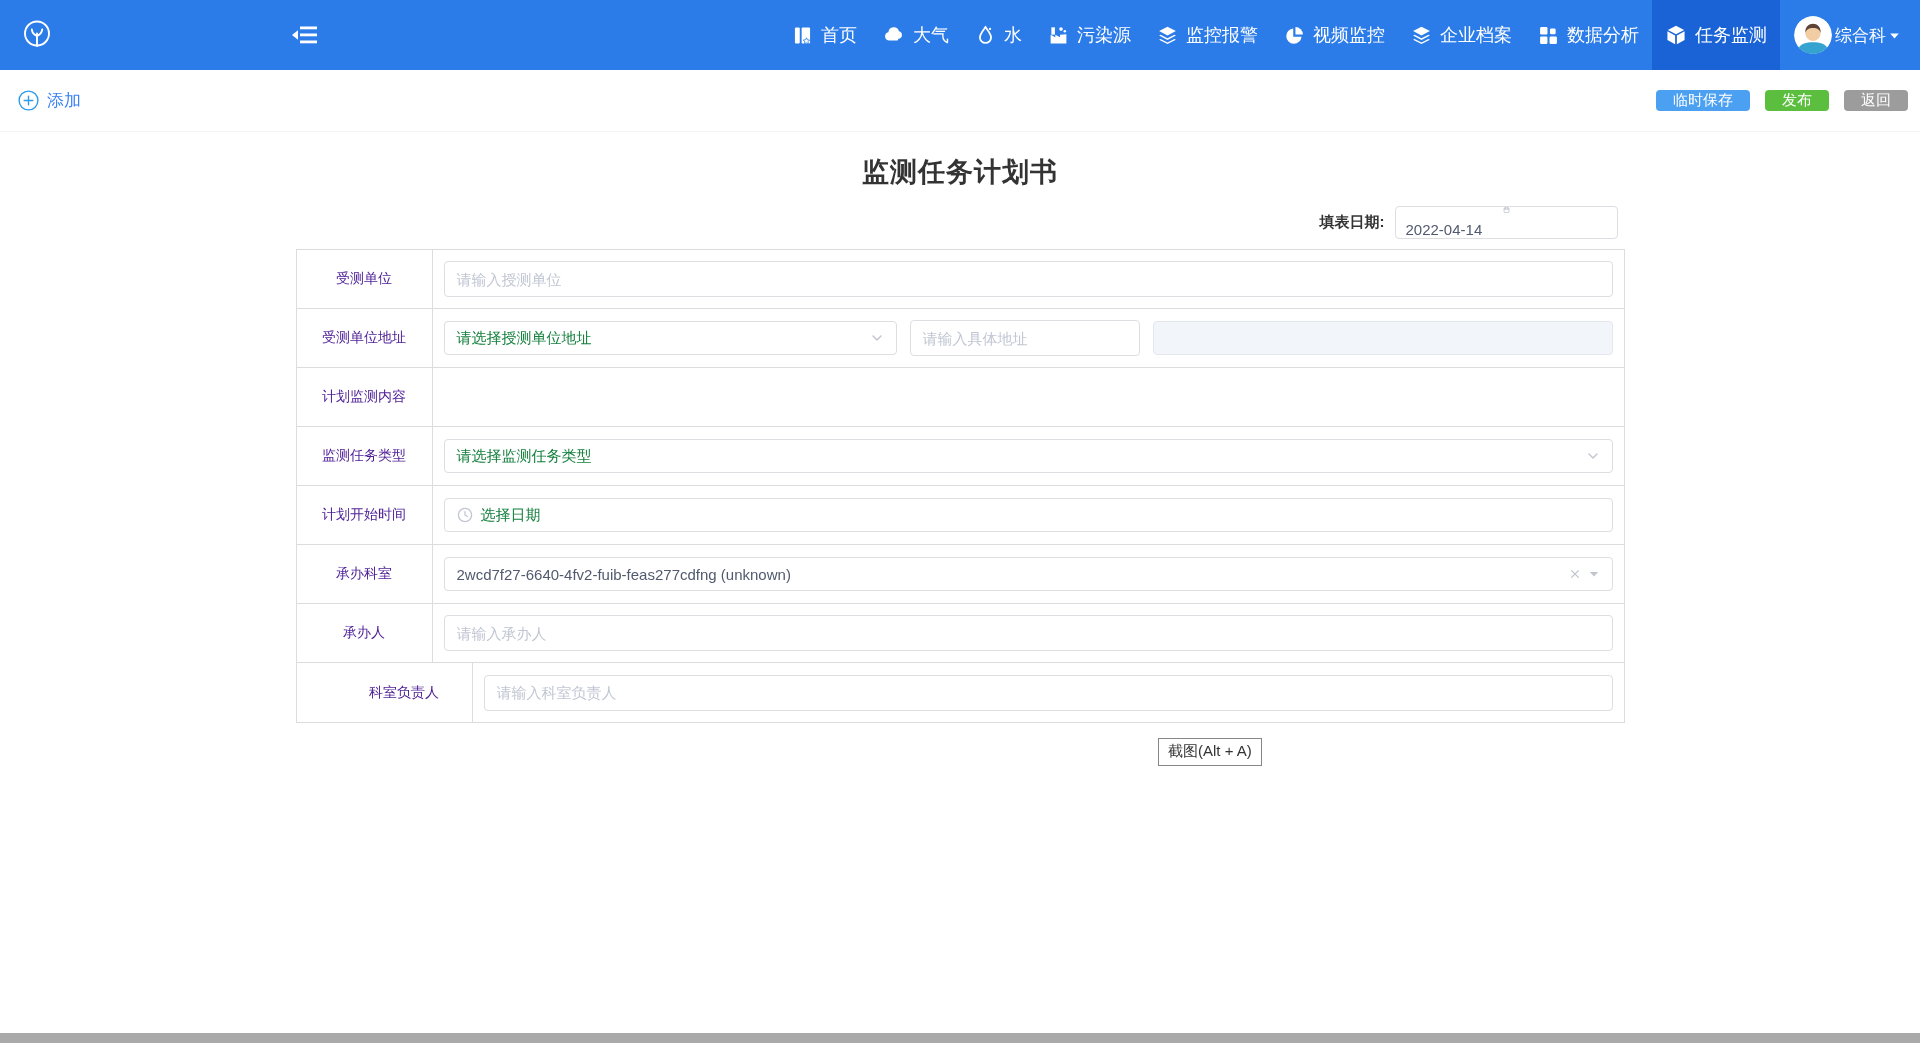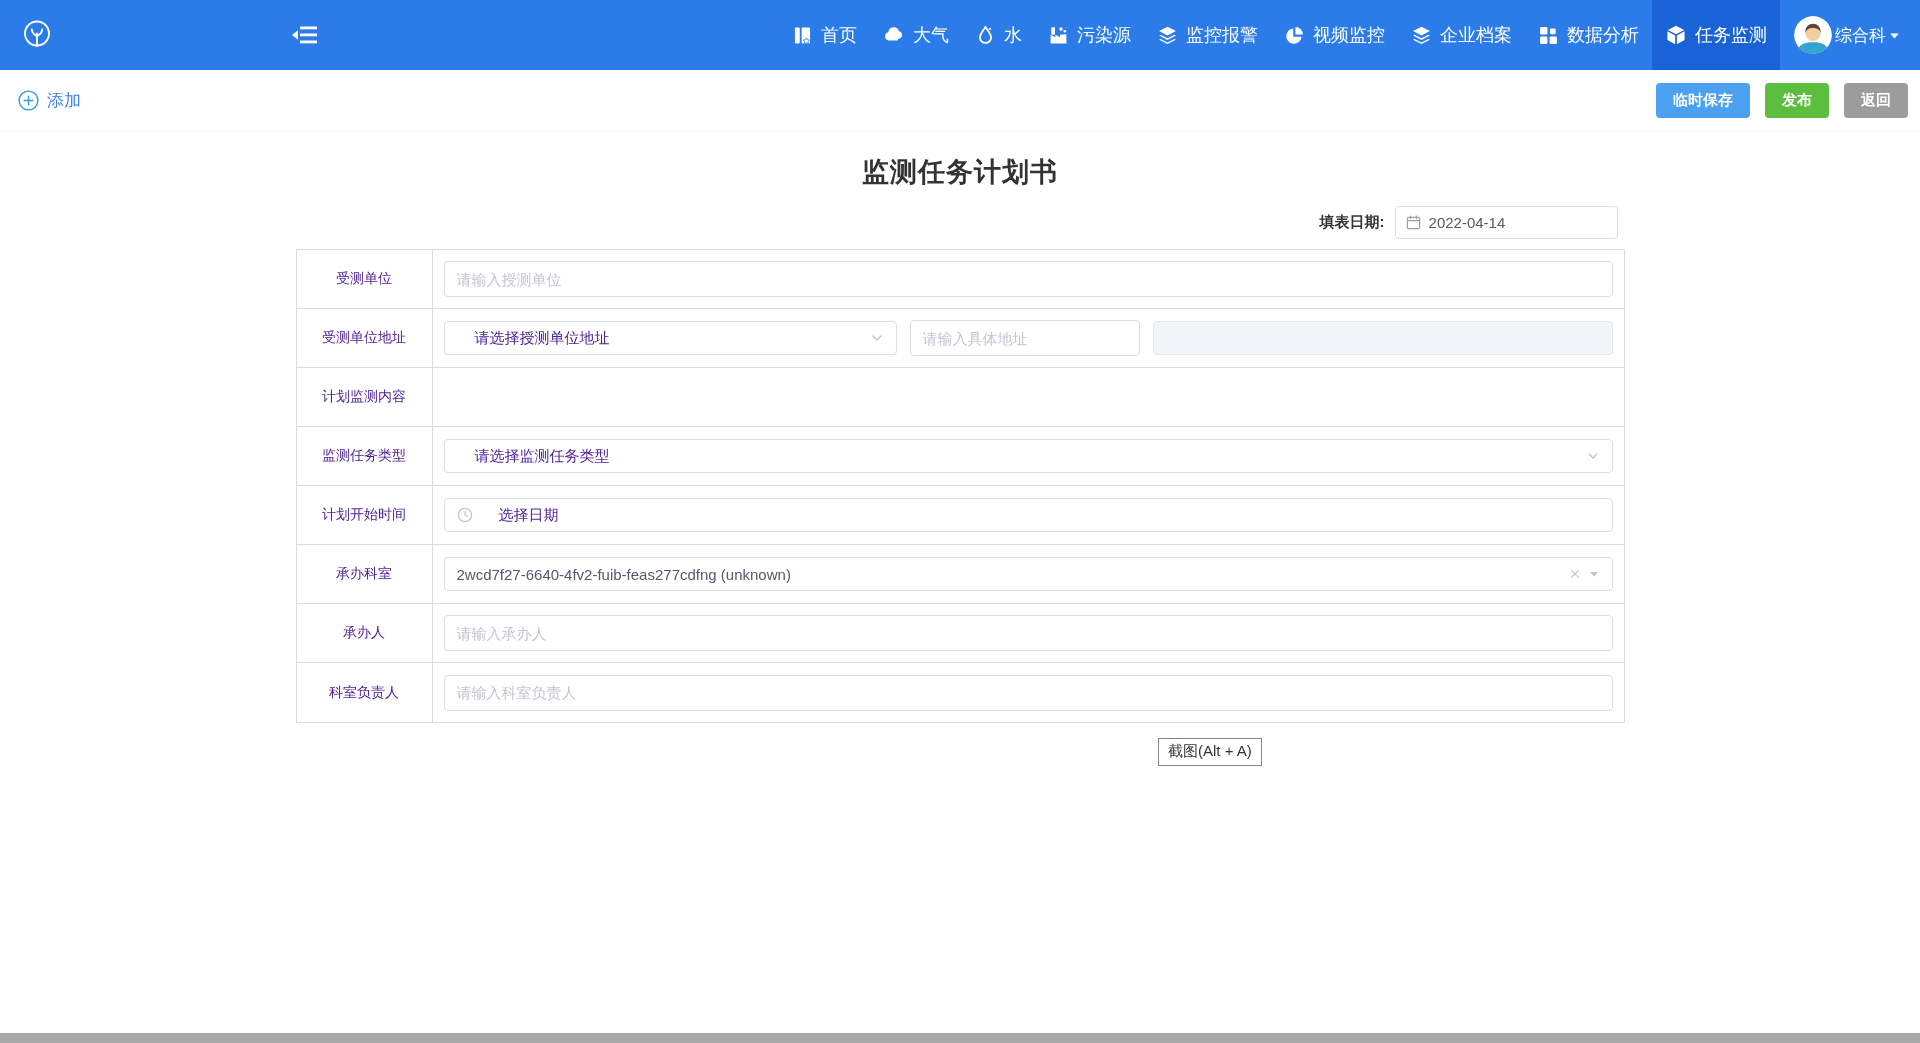--- a/index.html
+++ b/index.html
@@ -14,42 +14,42 @@
   .nav-item.active { background:#1a63d6; }
   .nav-item svg { flex:0 0 auto; }
   .nav-user { display:flex; align-items:center; gap:3px; padding:0 20px 0 14px; cursor:pointer; }
   .avatar { width:38px; height:38px; border-radius:50%; overflow:hidden; flex:0 0 auto; }
   .nav-user-name { font-size:17px; }
 
   
   .toolbar { height:62px; background:#fff; display:flex; align-items:center; border-bottom:1px solid #f3f3f3; }
   .add-btn { display:flex; align-items:center; gap:8px; margin-left:18px; font-size:17px; color:#3b82f6; cursor:pointer; }
   .toolbar-actions { margin-left:auto; display:flex; gap:15px; margin-right:12px; }
-  .btn { height:35px; border:none; border-radius:4px; color:#fff; font-size:15px; padding:0 17px; cursor:pointer; font-family:inherit;font-weight:bold; }
+  .btn { height:21px; border:none; border-radius:4px; color:#fff; font-size:15px; padding:0 17px; cursor:pointer; font-family:inherit; }
   .btn-save { background:#4ba0f1; }
   .btn-publish { background:#5cbe3f; }
   .btn-back { background:#9c9c9c; }
 
   
   .page-title { text-align:center; font-size:27px; font-weight:bold; color:#333; margin-top:22px; letter-spacing:1px; }
   .form-wrap { width:1329px; margin:0 auto; }
   .date-row { display:flex; justify-content:flex-end; align-items:center; gap:10px; margin:16px 7px 10px 0; }
   .date-label { font-size:15px; font-weight:bold; color:#333; }
-  .date-input { width:223px; height:33px; border:1px solid #dcdee2; border-radius:4px; display:flex; align-items:center; gap:8px; padding:0 10px; background:#fff; cursor:pointer; }
+  .date-input { width:223px; height:33px; border:1px solid #dcdee2; border-radius:4px; display:flex; align-items:center; gap:8px; padding:0 10px; background:#fff; cursor:pointer;flex-direction:column; }
   .date-input input { border:none; outline:none; width:100%; font-size:15px; color:#515a6e; font-family:inherit; }
 
   .ftable { border:1px solid #dcdcdc; }
   .frow { display:flex; height:59px; border-bottom:1px solid #dcdcdc; }
-  .frow:last-child { border-bottom:none; }
+  .frow:last-child { border-bottom:none;padding-left:40px; }
   .flabel { flex:0 0 136px; border-right:1px solid #dcdcdc; display:flex; align-items:center; justify-content:center; font-size:14px; color:#4c1d95; }
   .fcontent { flex:1; display:flex; align-items:center; padding:0 11px; gap:13px; }
   .ctl { height:34px; border:1px solid #dcdee2; border-radius:4px; display:flex; align-items:center; padding:0 12px; font-size:15px; color:#515a6e; background:#fff; }
   .full { flex:1; }
   .select { justify-content:space-between; cursor:pointer; }
-  .placeholder { color:#4c1d95;margin-left:18px; }
+  .placeholder { color:#15803d; }
   input.text-ctl { height:36px; border:1px solid #dcdee2; border-radius:4px; padding:0 12px; font-size:15px; color:#515a6e; font-family:inherit; outline:none; background:#fff; }
   input::placeholder { color:#c0c6d2; }
   .disabled-ctl { background:#f2f5fa; border-color:#e3e8ef; cursor:not-allowed; }
   .w-select-addr { width:453px; }
   .w-detail { width:230px; }
   .icon-gap { display:flex; align-items:center; gap:8px; }
   .right-icons { display:flex; align-items:center; gap:6px; }
 
   
   .snip-tooltip { position:absolute; left:1158px; top:738px; background:#fff; border:1px solid #868686; padding:3px 9px 4px; font-size:15px; color:#333; z-index:5; white-space:nowrap; }

